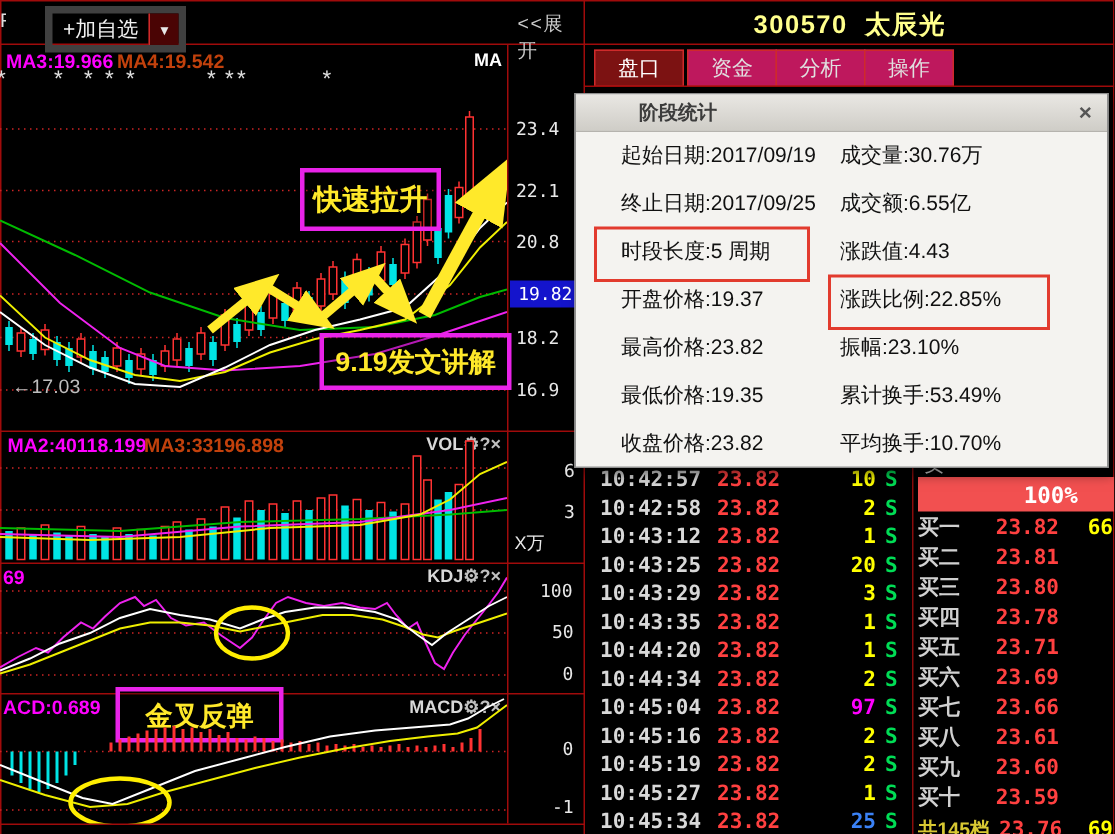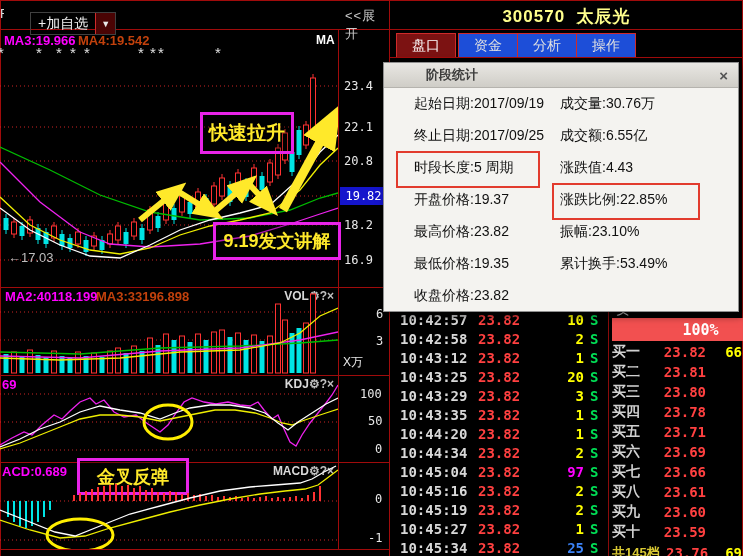--- a/index.html
+++ b/index.html
@@ -4,21 +4,21 @@
 <style>
   html,body{margin:0;padding:0;background:#111;}
   #screen{position:relative;width:743px;height:556px;background:#000;overflow:hidden;
           font-family:"Liberation Sans",sans-serif;-webkit-font-smoothing:none;}
   .abs{position:absolute;}
   .magenta{color:#ff00ff}.green{color:#c2410c}.white{color:#ffffff}
   .hline{position:absolute;height:1px;background:#a00b0b;left:0;width:743px;}
   .vline{position:absolute;width:1px;background:#a00b0b;top:0;height:556px;}
 
   
-  #addwatch{left:30px;top:12px;height:21px;border:1px solid #404040;display:flex;align-items:center;color:#f2f2f2;font-size:14px;}
+  #addwatch{left:30px;top:4px;height:21px;border:5px solid #404040;display:flex;align-items:center;color:#f2f2f2;font-size:14px;}
   #addwatch .main{padding:0 7px;}
   #addwatch .dd{width:19px;height:100%;border-left:1px solid #cf2a2a;background:#4a0404;color:#e8e8e8;
     display:flex;align-items:center;justify-content:center;font-size:9px;}
   #expand{right:359px;top:7px;color:#c9c9c9;font-size:13px;letter-spacing:1px;}
   #edge-frag{left:0;top:6px;width:4px;height:16px;overflow:hidden;color:#ddd;font-size:13px;}
 
   
   #chart-panel{left:0;top:30px;width:390px;height:526px;}
   .pane-border{position:absolute;left:0;width:390px;height:1px;background:#a00b0b;}
   .axis-line{position:absolute;left:338px;width:1px;background:#a00b0b;}
@@ -28,21 +28,21 @@
   .ann-box{position:absolute;border:3px solid #e823e8;color:#ffe92a;font-weight:bold;
     display:flex;align-items:center;justify-content:center;background:rgba(0,0,0,.25);}
   #px-cur{position:absolute;left:340px;width:47px;background:#1414cc;color:#fff;font-size:12px;
     font-family:"DejaVu Sans Mono",monospace;text-align:center;padding:2px 0;}
 
   
   #right-panel{left:390px;top:0;width:353px;height:556px;}
   #stock-title{position:absolute;left:0;top:5px;width:100%;text-align:center;color:#ffff8c;
     font-size:17px;font-weight:bold;letter-spacing:1px;}
   .tab{position:absolute;top:33px;height:23px;width:58px;border:1px solid #cf2a2a;color:#e0e0e0;
-    font-size:14px;display:flex;align-items:center;justify-content:center;background:#1d4ed8;}
+    font-size:14px;display:flex;align-items:center;justify-content:center;background:#be185d;}
   .tab.active{background:#7c1212;color:#ffffff;}
   #tx-list{position:absolute;left:0;top:310px;width:218px;height:246px;overflow:hidden;}
   .tx-row{height:19px;display:flex;align-items:center;font-family:"DejaVu Sans Mono",monospace;
     font-size:14px;font-weight:bold;}
   .tx-time{color:#d8d8d8;margin-left:10px;width:70px;}
   .tx-price{color:#ff4040;width:52px;margin-left:8px;}
   .tx-vol{flex:1;text-align:right;color:#ffff00;}
   .tx-flag{width:13px;margin-left:6px;margin-right:5px;color:#00dd55;}
   #ob{position:absolute;left:222px;top:310px;width:131px;height:246px;overflow:hidden;}
   #ob-partial{position:absolute;left:4px;top:-9px;color:#d0d0d0;font-size:14px;}
@@ -552,19 +552,20 @@
         <div class="dlg-row">
           <span class="dlg-left">最高价格:23.82</span>
           <span class="dlg-right">振幅:23.10%</span>
         </div>
         <div class="dlg-row">
           <span class="dlg-left">最低价格:19.35</span>
           <span class="dlg-right">累计换手:53.49%</span>
         </div>
         <div class="dlg-row">
           <span class="dlg-left">收盘价格:23.82</span>
+          <span class="dlg-right">平均换手:10.70%</span>
         </div>
       </div>
     <div class="dlg-box" style="left:12px;top:88px;width:140px;height:33px"></div>
     <div class="dlg-box" style="left:168px;top:120px;width:144px;height:33px"></div>
   </div>
 
 </div>
 
 </body></html>

